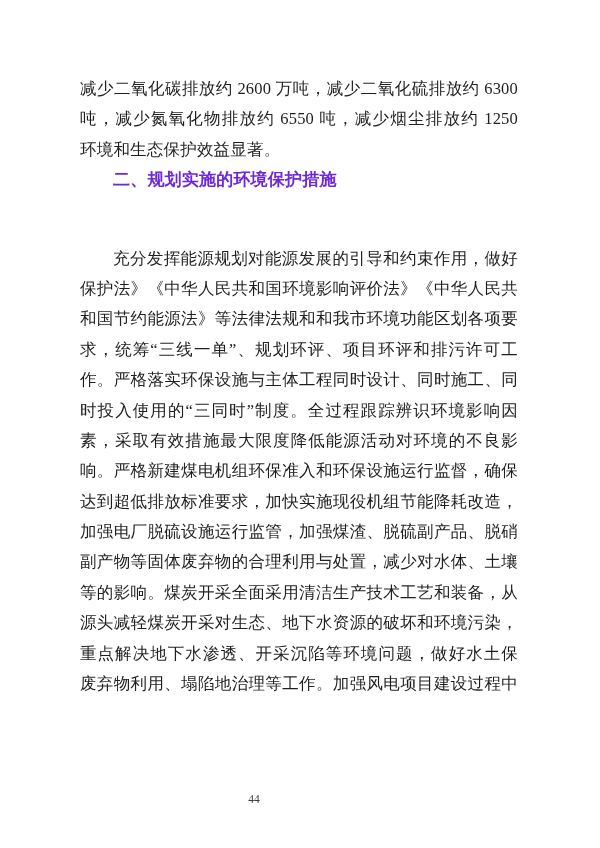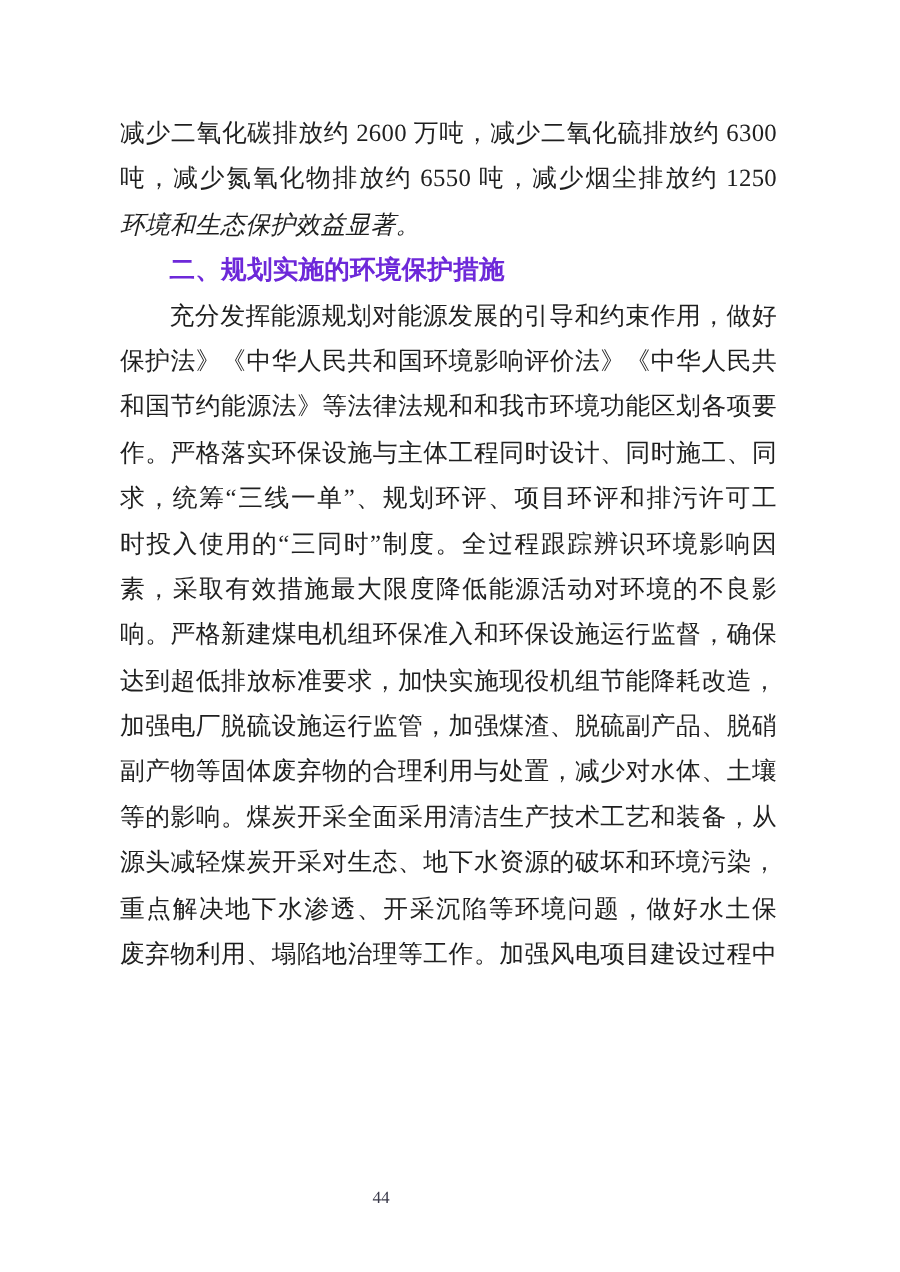--- a/index.html
+++ b/index.html
@@ -28,24 +28,24 @@
     height: 30.4px;
     overflow: hidden;
     text-align: justify;
     text-align-last: justify;
     text-justify: inter-ideograph;
     letter-spacing: 0.2px;
   }
   .line.para-end {
     text-align: right;
     text-align-last: left;
-    font-style: italic;
   }
   .line.body-first {
     text-indent: 33px;
+    margin-top: 48px;
   }
   .line.heading {
     font-family: "Liberation Sans", "DejaVu Sans", sans-serif;
     font-weight: bold;
     text-align: left;
     text-align-last: left;
     text-indent: 33px;
     color: #6d28d9;
     font-size: 17px;
   }
@@ -65,22 +65,22 @@
 
 <div class="page">
   <div class="text-block" id="text-block">
       <div class="line body">减少二氧化碳排放约 2600 万吨，减少二氧化硫排放约 6300</div>
       <div class="line body">吨，减少氮氧化物排放约 6550 吨，减少烟尘排放约 1250 吨，</div>
       <div class="line para-end">环境和生态保护效益显著。</div>
       <div class="line heading">二、规划实施的环境保护措施</div>
       <div class="line body-first">充分发挥能源规划对能源发展的引导和约束作用，做好</div>
       <div class="line body">保护法》《中华人民共和国环境影响评价法》《中华人民共</div>
       <div class="line body">和国节约能源法》等法律法规和和我市环境功能区划各项要</div>
+      <div class="line body">求，统筹“三线一单”、规划环评、项目环评和排污许可工</div>
       <div class="line body">作。严格落实环保设施与主体工程同时设计、同时施工、同</div>
-      <div class="line body">求，统筹“三线一单”、规划环评、项目环评和排污许可工</div>
       <div class="line body">时投入使用的“三同时”制度。全过程跟踪辨识环境影响因</div>
       <div class="line body">素，采取有效措施最大限度降低能源活动对环境的不良影</div>
       <div class="line body">响。严格新建煤电机组环保准入和环保设施运行监督，确保</div>
       <div class="line body">达到超低排放标准要求，加快实施现役机组节能降耗改造，</div>
       <div class="line body">加强电厂脱硫设施运行监管，加强煤渣、脱硫副产品、脱硝</div>
       <div class="line body">副产物等固体废弃物的合理利用与处置，减少对水体、土壤</div>
       <div class="line body">等的影响。煤炭开采全面采用清洁生产技术工艺和装备，从</div>
       <div class="line body">源头减轻煤炭开采对生态、地下水资源的破坏和环境污染，</div>
       <div class="line body">重点解决地下水渗透、开采沉陷等环境问题，做好水土保持、</div>
       <div class="line body">废弃物利用、塌陷地治理等工作。加强风电项目建设过程中</div>

